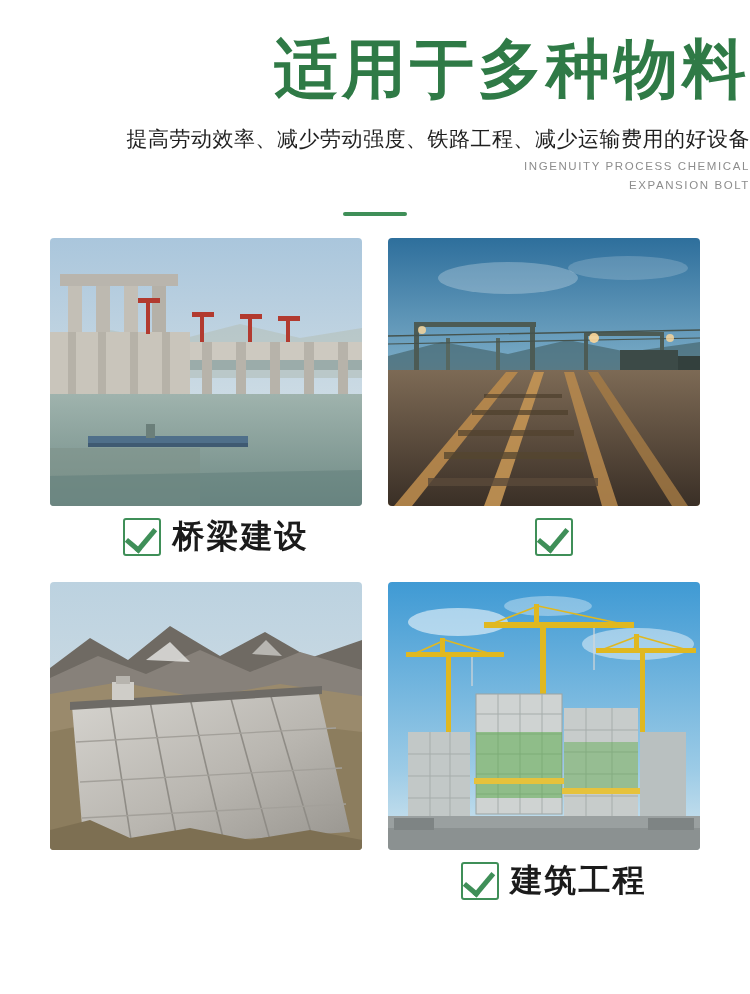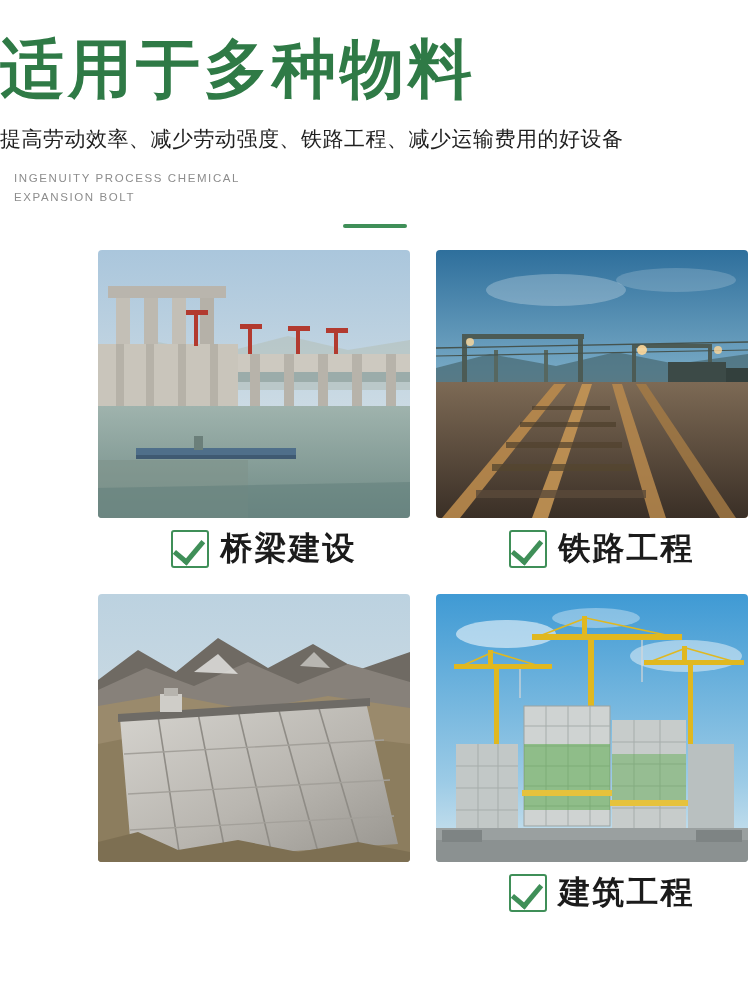--- a/index.html
+++ b/index.html
@@ -17,40 +17,40 @@
     position: relative;
     width: 750px;
     height: 994px;
     background: #ffffff;
     box-sizing: border-box;
   }
 
   
   .header {
     padding-top: 36px;
-    text-align: left;
+    text-align: right;
   }
   .headline {
     font-size: 64px;
     line-height: 1.05;
     font-weight: bold;
     color: #2f7a46;
     letter-spacing: 4px;
     margin: 0;
     font-family: "DejaVu Sans", "Liberation Sans", sans-serif;
   }
   .subhead {
     margin-top: 22px;
     font-size: 21px;
     color: #1f1f1f;
     letter-spacing: 0.5px;
     font-family: "DejaVu Sans", "Liberation Sans", sans-serif;
   }
   .eyebrow {
-    margin-top: 16px;
+    margin-top: 4px;
     font-size: 11.5px;
     letter-spacing: 1.6px;
     color: #8d8d8d;
     line-height: 1.6;
     text-transform: uppercase;
     padding-left: 14px;
   }
   .divider {
     width: 64px;
     height: 4px;
@@ -63,21 +63,20 @@
   .grid {
     margin: 22px auto 0 auto;
     width: 650px;
     display: grid;
     grid-template-columns: 312px 312px;
     grid-column-gap: 26px;
     grid-row-gap: 14px;
   }
   .card {
     width: 331px;
-    margin-left: 48px;
   }
   .thumb {
     width: 312px;
     height: 268px;
     border-radius: 4px;
     overflow: hidden;
     position: relative;
   }
   .thumb svg {
     display: block;
@@ -242,21 +241,20 @@
 
           <rect x="40" y="240" width="170" height="8" fill="#5a4a3a" opacity="0.8"></rect>
           <rect x="56" y="214" width="140" height="7" fill="#54452f" opacity="0.75"></rect>
           <rect x="70" y="192" width="116" height="6" fill="#51422d" opacity="0.7"></rect>
           <rect x="84" y="172" width="96" height="5" fill="#4d3f2b" opacity="0.7"></rect>
           <rect x="96" y="156" width="78" height="4" fill="#4a3c29" opacity="0.65"></rect>
         </svg>
       </div>
       <div class="caption">
         <span class="check"></span>
-        <span class="caption-text">铁路工程</span>
       </div>
     </div>
 
     <div class="card">
       <div class="thumb">
         <svg viewBox="0 0 312 268" preserveAspectRatio="none" aria-hidden="true">
           <defs>
             <linearGradient id="skyC" x1="0" y1="0" x2="0" y2="1">
               <stop offset="0%" stop-color="#bcd2e0"></stop>
               <stop offset="100%" stop-color="#dbe3e6"></stop>

